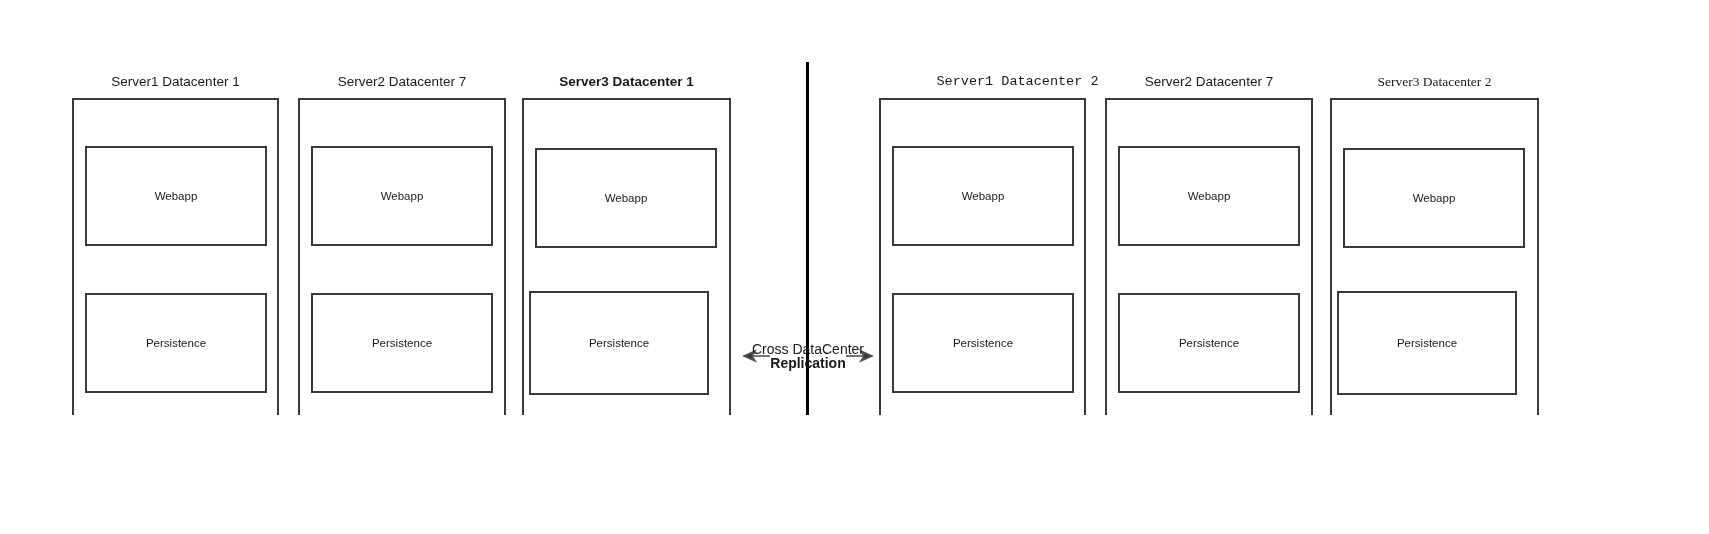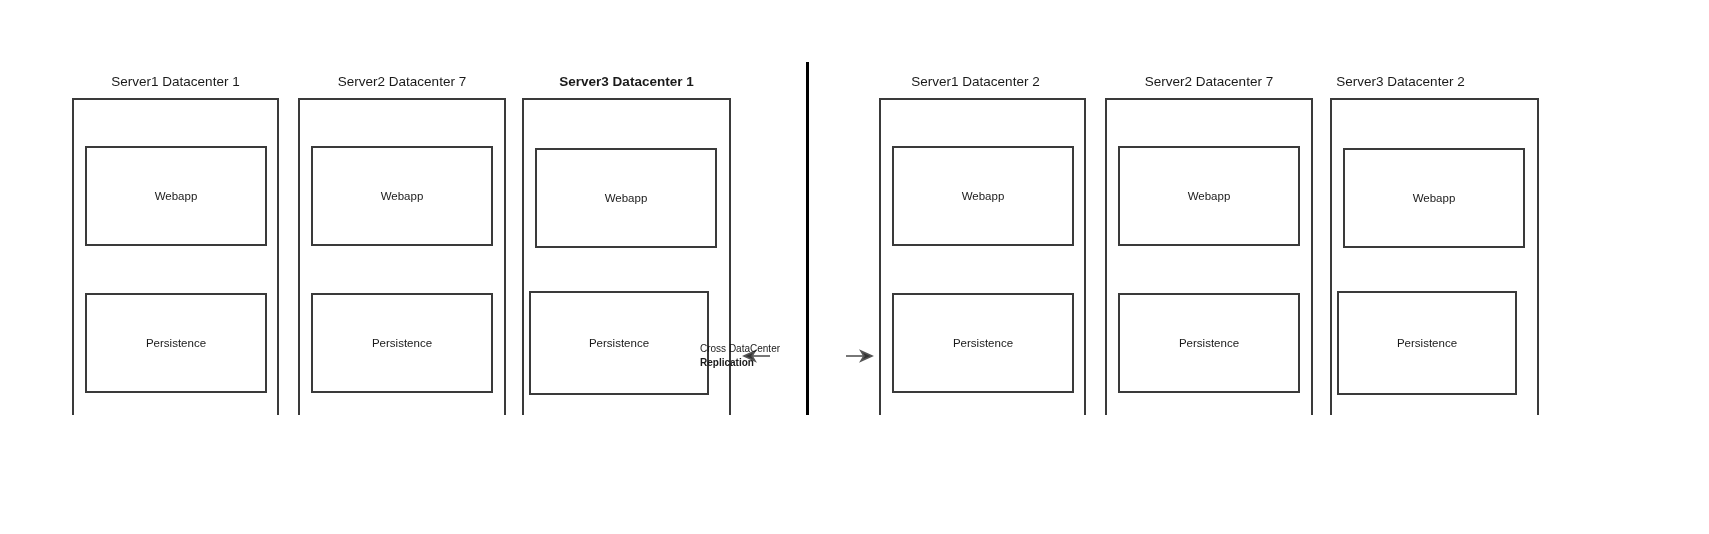--- a/index.html
+++ b/index.html
@@ -52,21 +52,22 @@
   .divider {
     position: absolute;
     background: #000000;
   }
   .replication {
     position: absolute;
     display: block;
   }
   .replication-label {
     position: absolute;
-    font-size: 10px;
+    text-align: center;
+    font-size: 14px;
     line-height: 14px;
     color: #1a1a1a;
     white-space: nowrap;
   }
 </style>
 </head>
 <body>
 
 <div id="canvas">
 
@@ -103,39 +104,39 @@
     <g stroke="#555555" stroke-width="1.6" fill="#333333">
       <line x1="16" y1="13" x2="42" y2="13"></line>
       <polygon points="16,13 27,8 24,13 27,18"></polygon>
       <line x1="118" y1="13" x2="144" y2="13"></line>
       <polygon points="144,13 133,8 136,13 133,18"></polygon>
     </g>
   </svg>
   <div class="replication-label" style="left:700px; top:342px; width:216px;">Cross DataCenter</div>
   <div class="replication-label" style="left:700px; top:356px; width:216px;font-weight:bold;">Replication</div>
 
-  <div class="server-title" style="left:872px; top:74px; width:207px;">Server1 Datacenter 2</div>
+  <div class="server-title" style="left:914px; top:74px; width:207px;font-family:Liberation Mono, monospace;">Server1 Datacenter 2</div>
   <div class="server" style="left:879px; top:98px; width:207px; height:340px;"></div>
   <div class="component" style="left:892px; top:146px; width:182px; height:100px;">
     <span class="component-label">Webapp</span>
   </div>
   <div class="component" style="left:892px; top:293px; width:182px; height:100px;">
     <span class="component-label">Persistence</span>
   </div>
 
   <div class="server-title" style="left:1105px; top:74px; width:208px;">Server2 Datacenter 7</div>
   <div class="server" style="left:1105px; top:98px; width:208px; height:340px;"></div>
   <div class="component" style="left:1118px; top:146px; width:182px; height:100px;">
     <span class="component-label">Webapp</span>
   </div>
   <div class="component" style="left:1118px; top:293px; width:182px; height:100px;">
     <span class="component-label">Persistence</span>
   </div>
 
-  <div class="server-title" style="left:1296px; top:74px; width:209px;">Server3 Datacenter 2</div>
+  <div class="server-title" style="left:1330px; top:74px; width:209px;font-family:Liberation Serif, serif;">Server3 Datacenter 2</div>
   <div class="server" style="left:1330px; top:98px; width:209px; height:340px;"></div>
   <div class="component" style="left:1343px; top:148px; width:182px; height:100px;">
     <span class="component-label">Webapp</span>
   </div>
   <div class="component" style="left:1337px; top:291px; width:180px; height:104px;">
     <span class="component-label">Persistence</span>
   </div>
 
 </div>
 

